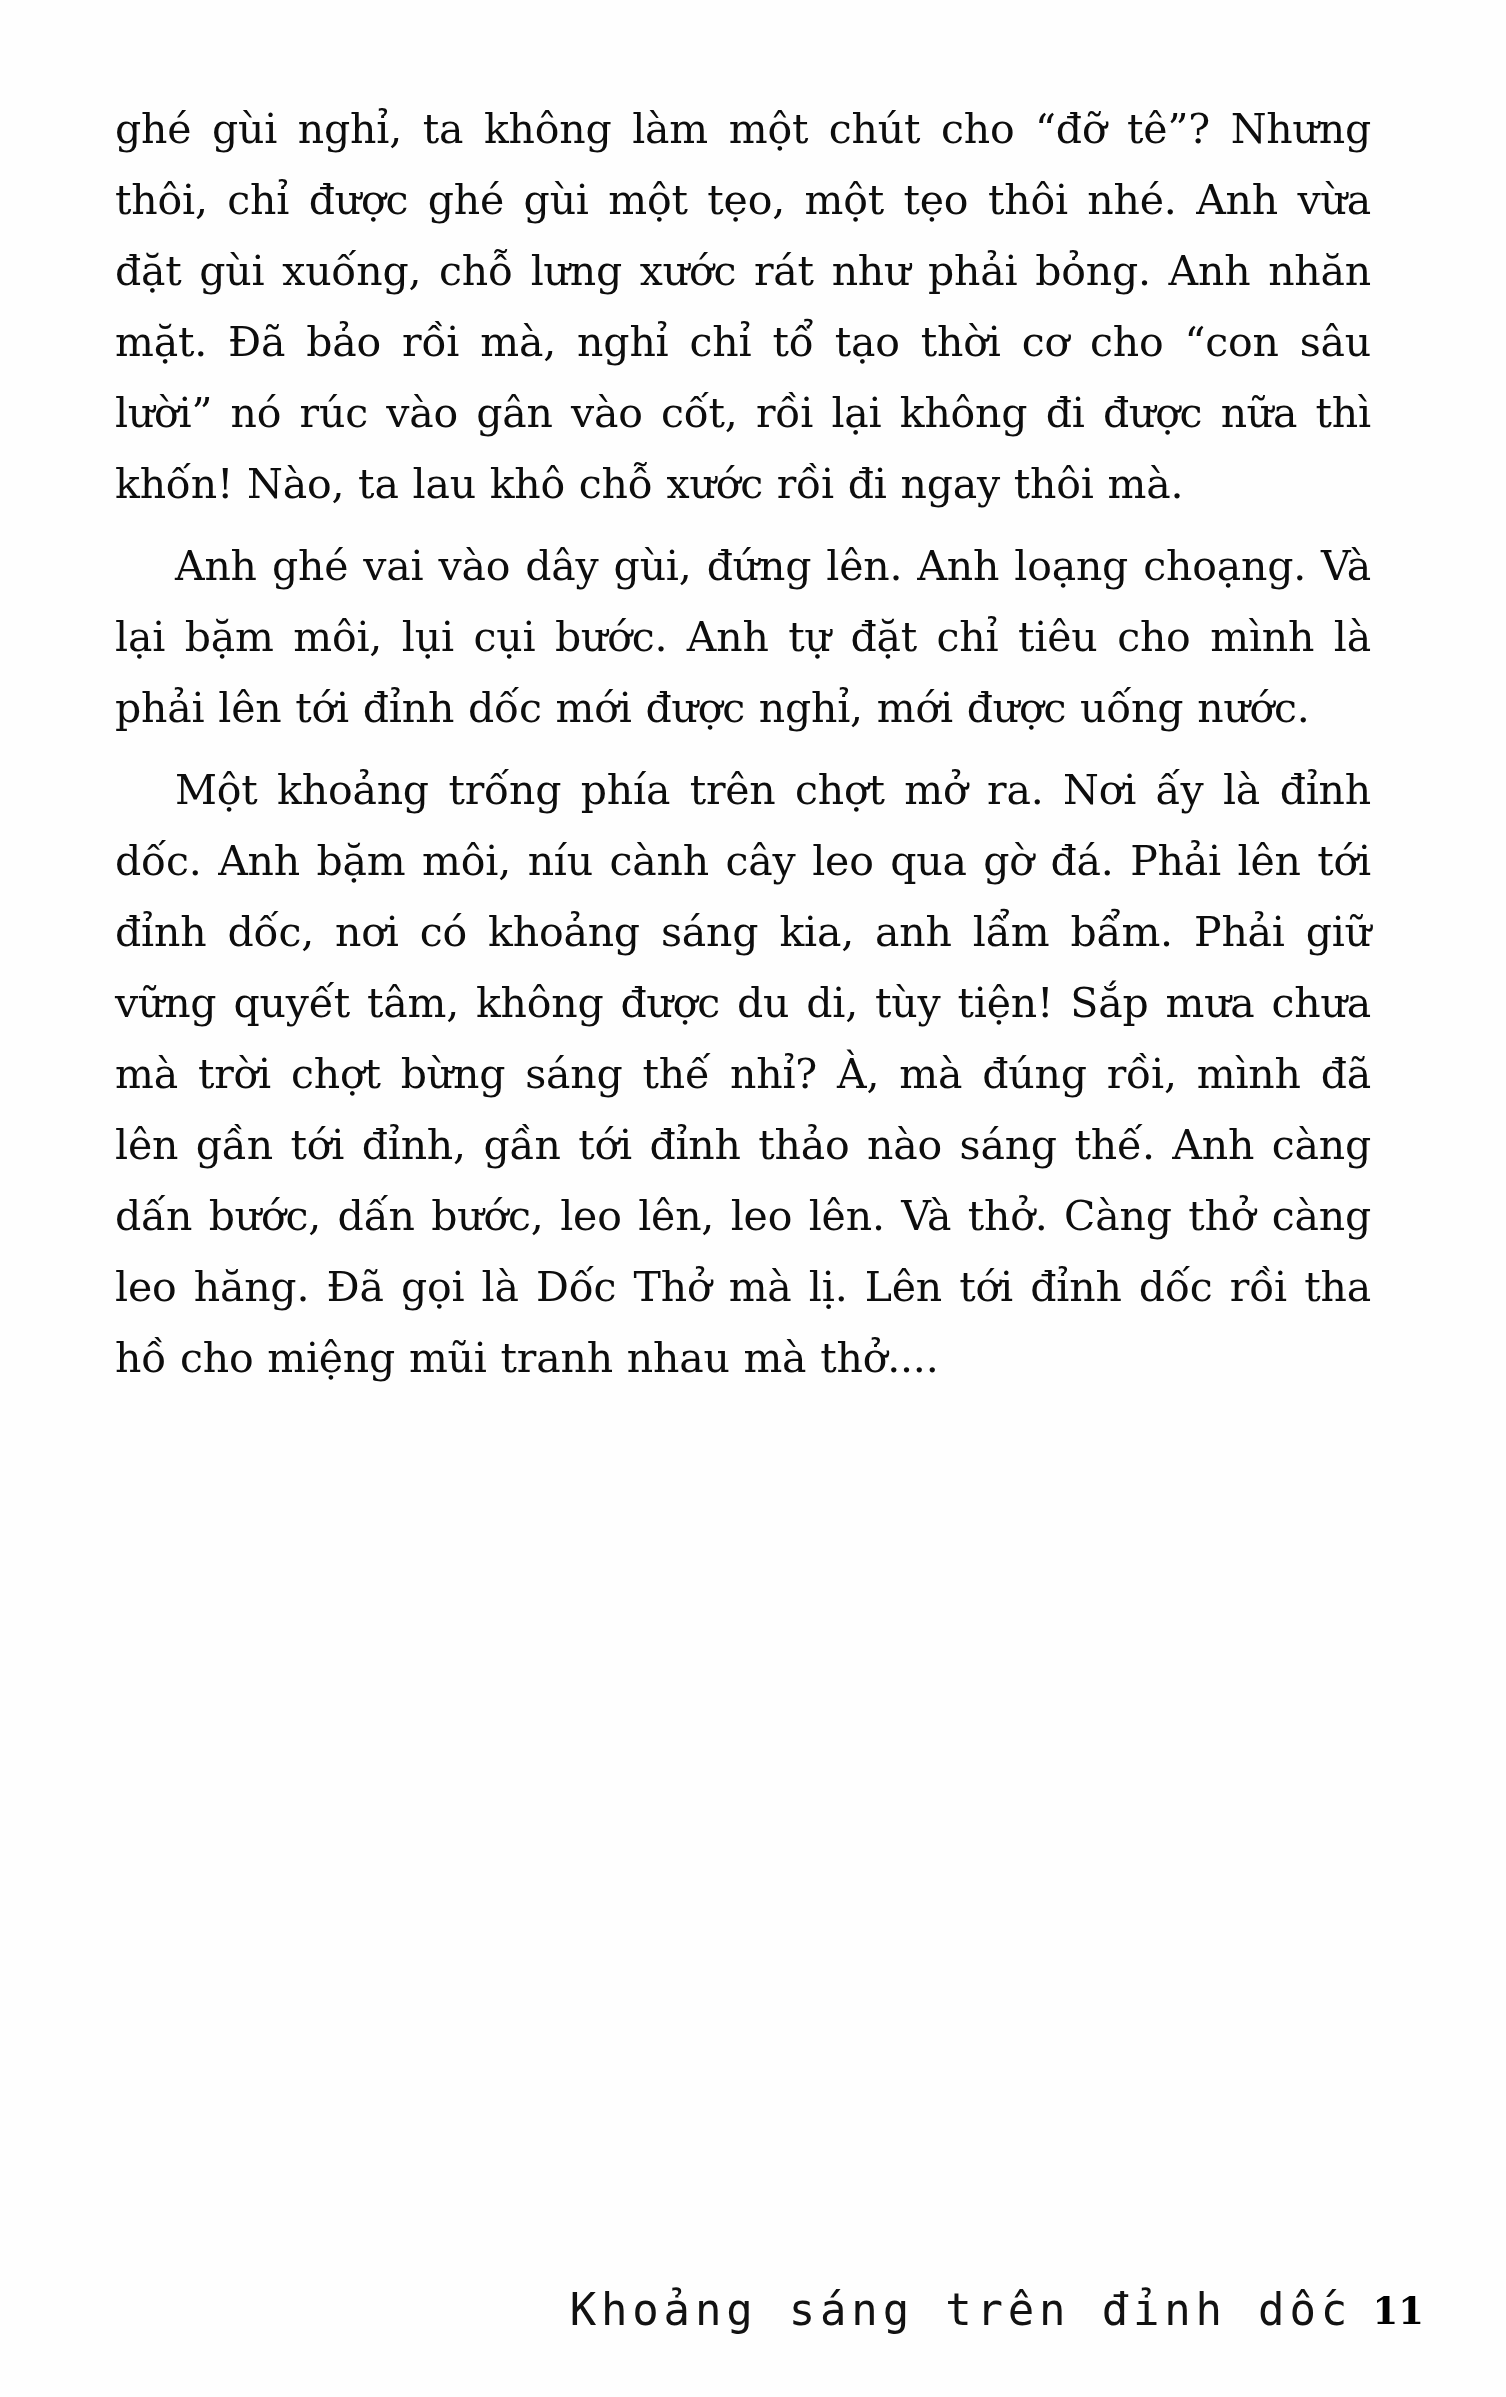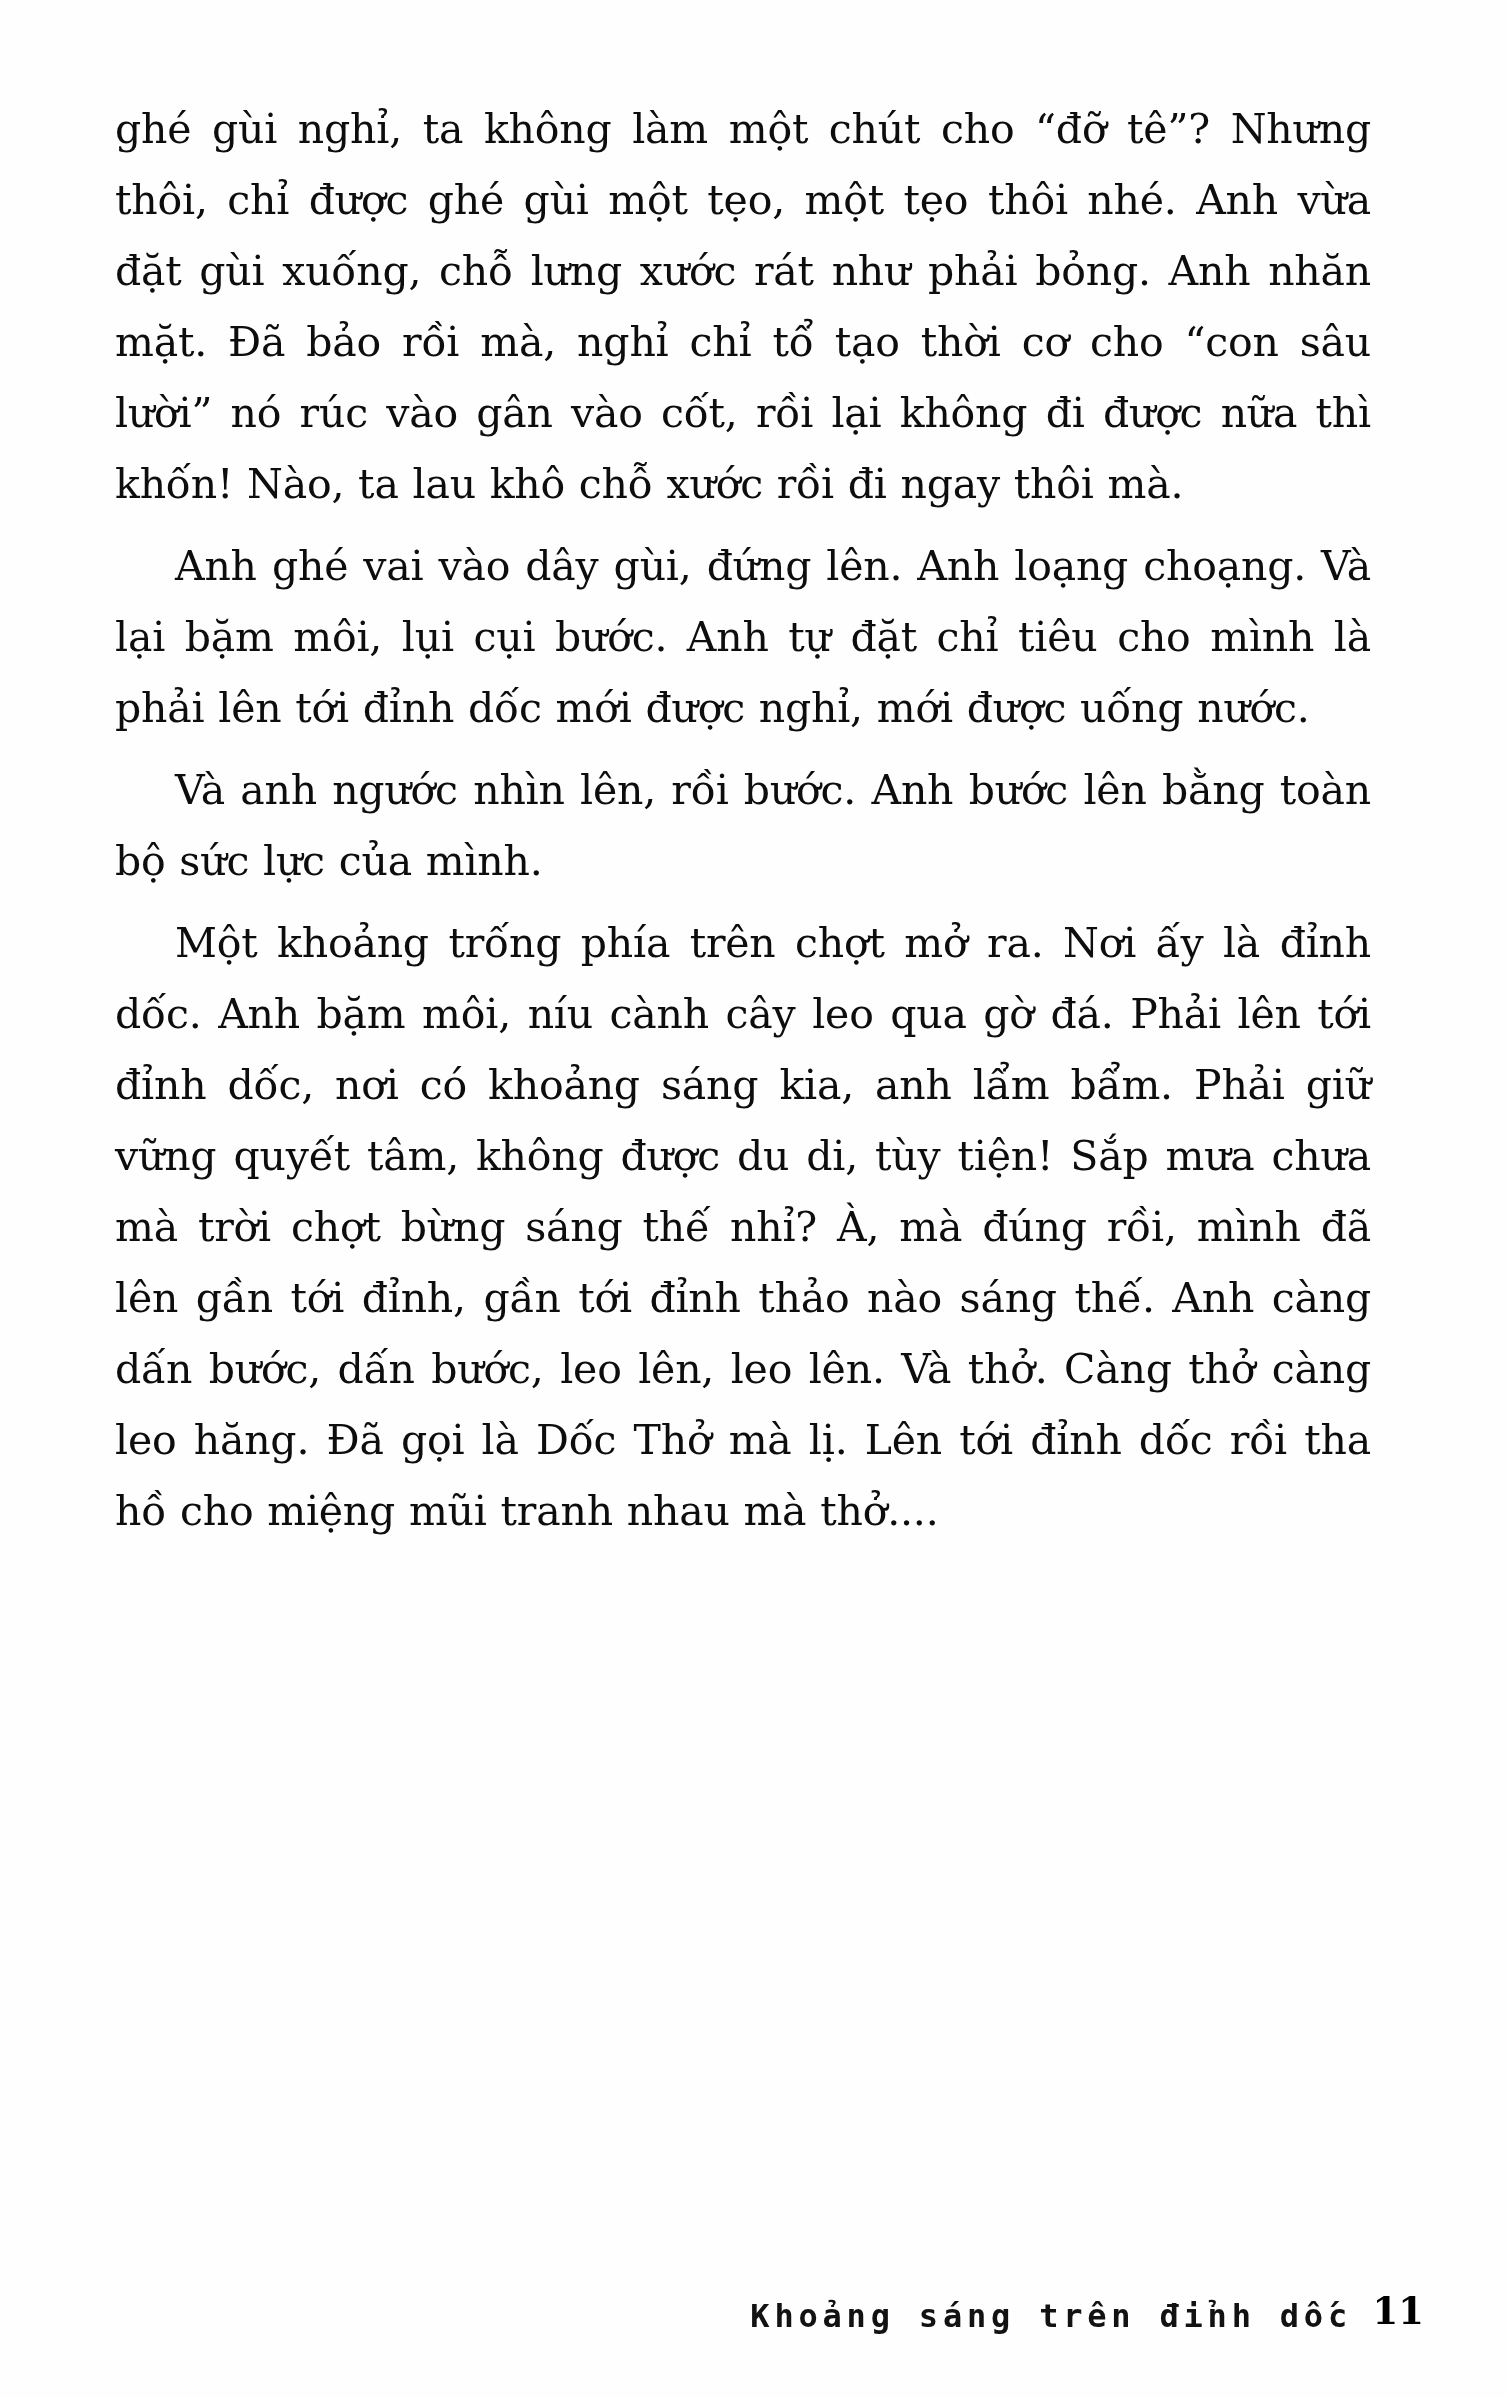--- a/index.html
+++ b/index.html
@@ -50,23 +50,23 @@
     left: 0;
     bottom: 63px;
     width: 1506px;
     height: 58px;
   }
   .footer-title {
     position: absolute;
     right: 154px;
     bottom: 0;
     font-family: "DejaVu Sans Mono", monospace;
-    font-size: 32px;
+    font-size: 44px;
     letter-spacing: 4.8px;
-    font-weight: 700;
+    font-weight: 400;
     color: #121212;
     white-space: nowrap;
   }
   .folio {
     position: absolute;
     right: 82px;
     bottom: 1.9px;
     font-family: "DejaVu Serif", serif;
     font-size: 37px;
     font-weight: 600;
@@ -74,21 +74,20 @@
   }
 </style>
 </head>
 <body>
 
 <div class="page">
 
   <div class="text-block">
     <p class="para">ghé gùi nghỉ, ta không làm một chút cho “đỡ tê”? Nhưng thôi, chỉ được ghé gùi một tẹo, một tẹo thôi nhé. Anh vừa đặt gùi xuống, chỗ lưng xước rát như phải bỏng. Anh nhăn mặt. Đã bảo rồi mà, nghỉ chỉ tổ tạo thời cơ cho “con sâu lười” nó rúc vào gân vào cốt, rồi lại không đi được nữa thì khốn! Nào, ta lau khô chỗ xước rồi đi ngay thôi mà.</p>
     <p class="para indent">Anh ghé vai vào dây gùi, đứng lên. Anh loạng choạng. Và lại bặm môi, lụi cụi bước. Anh tự đặt chỉ tiêu cho mình là phải lên tới đỉnh dốc mới được nghỉ, mới được uống nước.</p>
-    <p class="para indent">Và anh ngước nhìn lên, rồi bước. Anh bước lên bằng toàn bộ sức lực của mình.</p>
     <p class="para indent">Một khoảng trống phía trên chợt mở ra. Nơi ấy là đỉnh dốc. Anh bặm môi, níu cành cây leo qua gờ đá. Phải lên tới đỉnh dốc, nơi có khoảng sáng kia, anh lẩm bẩm. Phải giữ vững quyết tâm, không được du di, tùy tiện! Sắp mưa chưa mà trời chợt bừng sáng thế nhỉ? À, mà đúng rồi, mình đã lên gần tới đỉnh, gần tới đỉnh thảo nào sáng thế. Anh càng dấn bước, dấn bước, leo lên, leo lên. Và thở. Càng thở càng leo hăng. Đã gọi là Dốc Thở mà lị. Lên tới đỉnh dốc rồi tha hồ cho miệng mũi tranh nhau mà thở....</p>
   </div>
 
   <div class="footer">
     <div class="footer-title">Khoảng sáng trên đỉnh dốc</div>
     <div class="folio">11</div>
   </div>
 
 </div>
 

